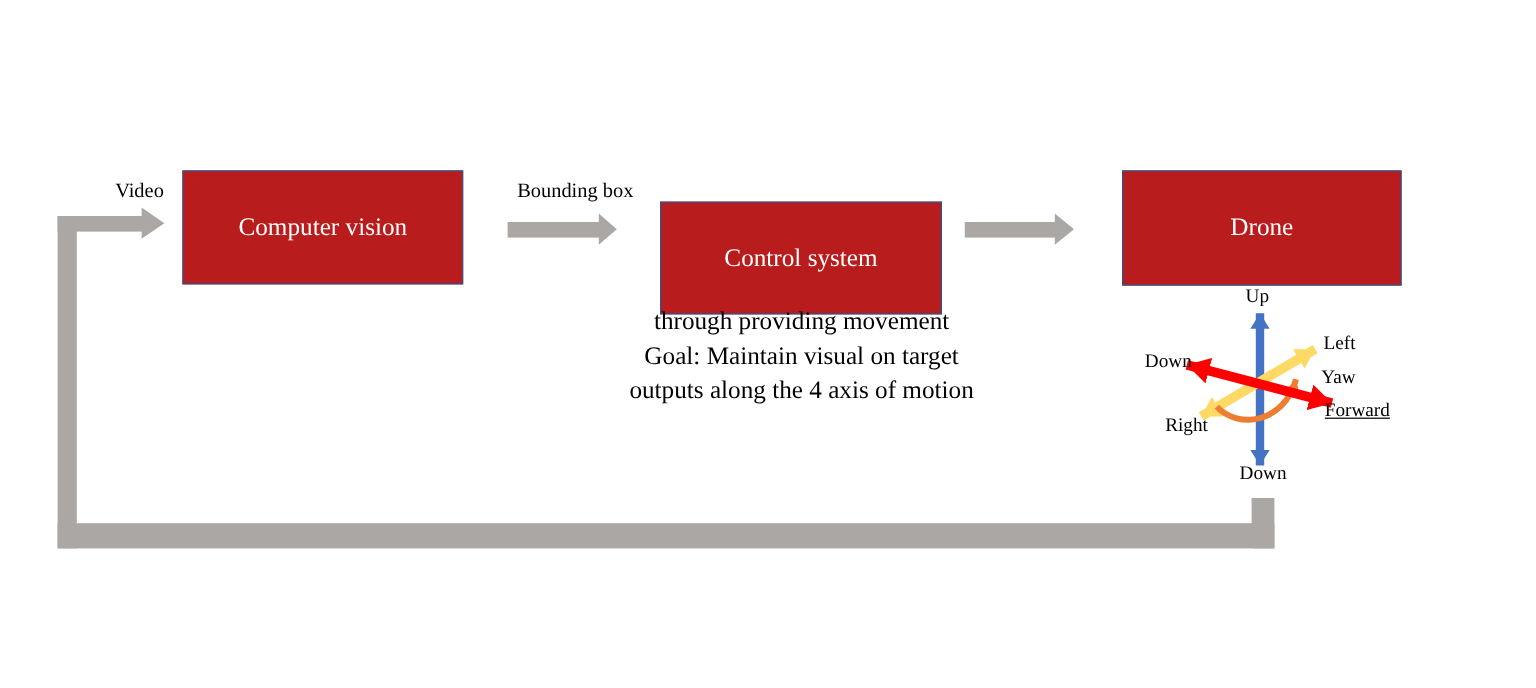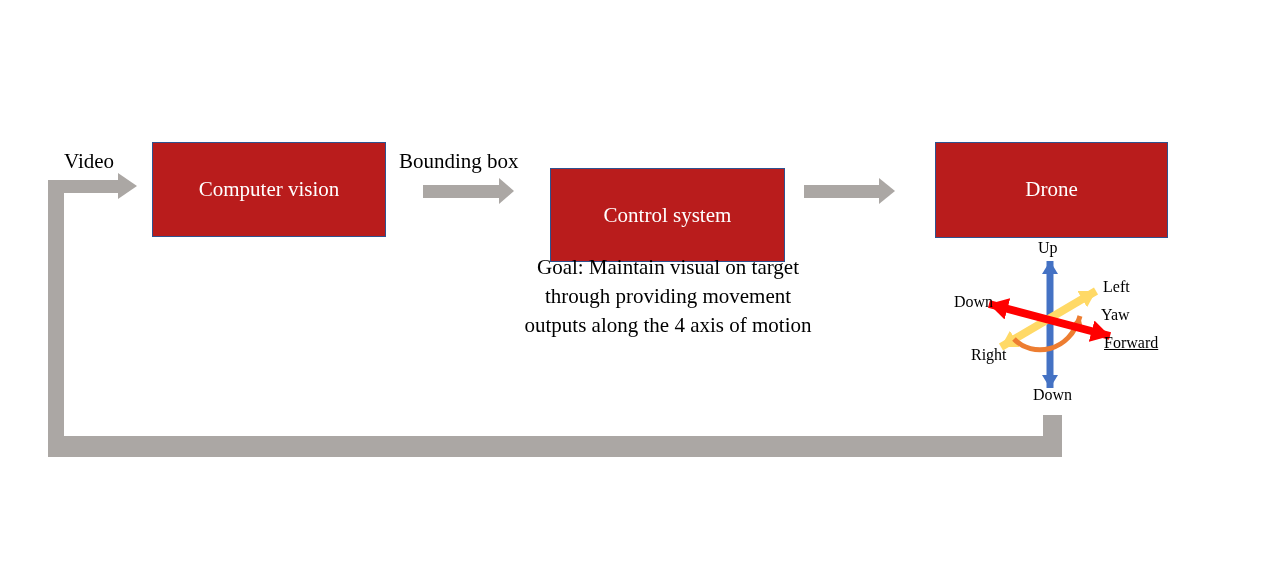--- a/index.html
+++ b/index.html
@@ -53,22 +53,23 @@
   
   .fb { position: absolute; background: #ABA7A4; }
   .fb-left   { left: 48px;   top: 180px; width: 16px;   height: 277px; }
   .fb-bottom { left: 48px;   top: 436px; width: 1014px; height: 21px; }
   .fb-right  { left: 1043px; top: 415px; width: 19px;   height: 42px; }
 
   
   .lbl {
     position: absolute;
     color: #000000;
-    font-size: 21px;
+    font-size: 17px;
     white-space: nowrap;
+    margin-left: 32px;
   }
   .video-lbl { left: 64px;  top: 149px; }
   .bbox-lbl  { left: 399px; top: 149px; }
 
   .goal {
     position: absolute;
     left: 490px; top: 253px; width: 356px;
     font-size: 21px;
     line-height: 29px;
     text-align: center;
@@ -125,22 +126,22 @@
   </div>
 
   <div class="gshaft drone-shaft"></div>
   <div class="ghead drone-head"></div>
 
   <div class="pbox box-drone">
     <span class="pbox-label">Drone</span>
   </div>
 
   <div class="goal">
+    <span>through providing movement</span>
     <span>Goal: Maintain visual on target</span>
-    <span>through providing movement</span>
     <span>outputs along the 4 axis of motion</span>
   </div>
 
   <svg class="axis-svg" viewBox="0 0 1280 573" xmlns="http://www.w3.org/2000/svg">
     <defs>
       <marker id="head-blue" markerUnits="userSpaceOnUse" markerWidth="13" markerHeight="16" refX="13" refY="8" orient="auto-start-reverse">
         <path d="M0,0 L13,8 L0,16 Z" fill="#4472C4"></path>
       </marker>
       <marker id="head-red" markerUnits="userSpaceOnUse" markerWidth="19" markerHeight="22" refX="19" refY="11" orient="auto-start-reverse">
         <path d="M0,0 L19,11 L0,22 Z" fill="#FF0000"></path>

